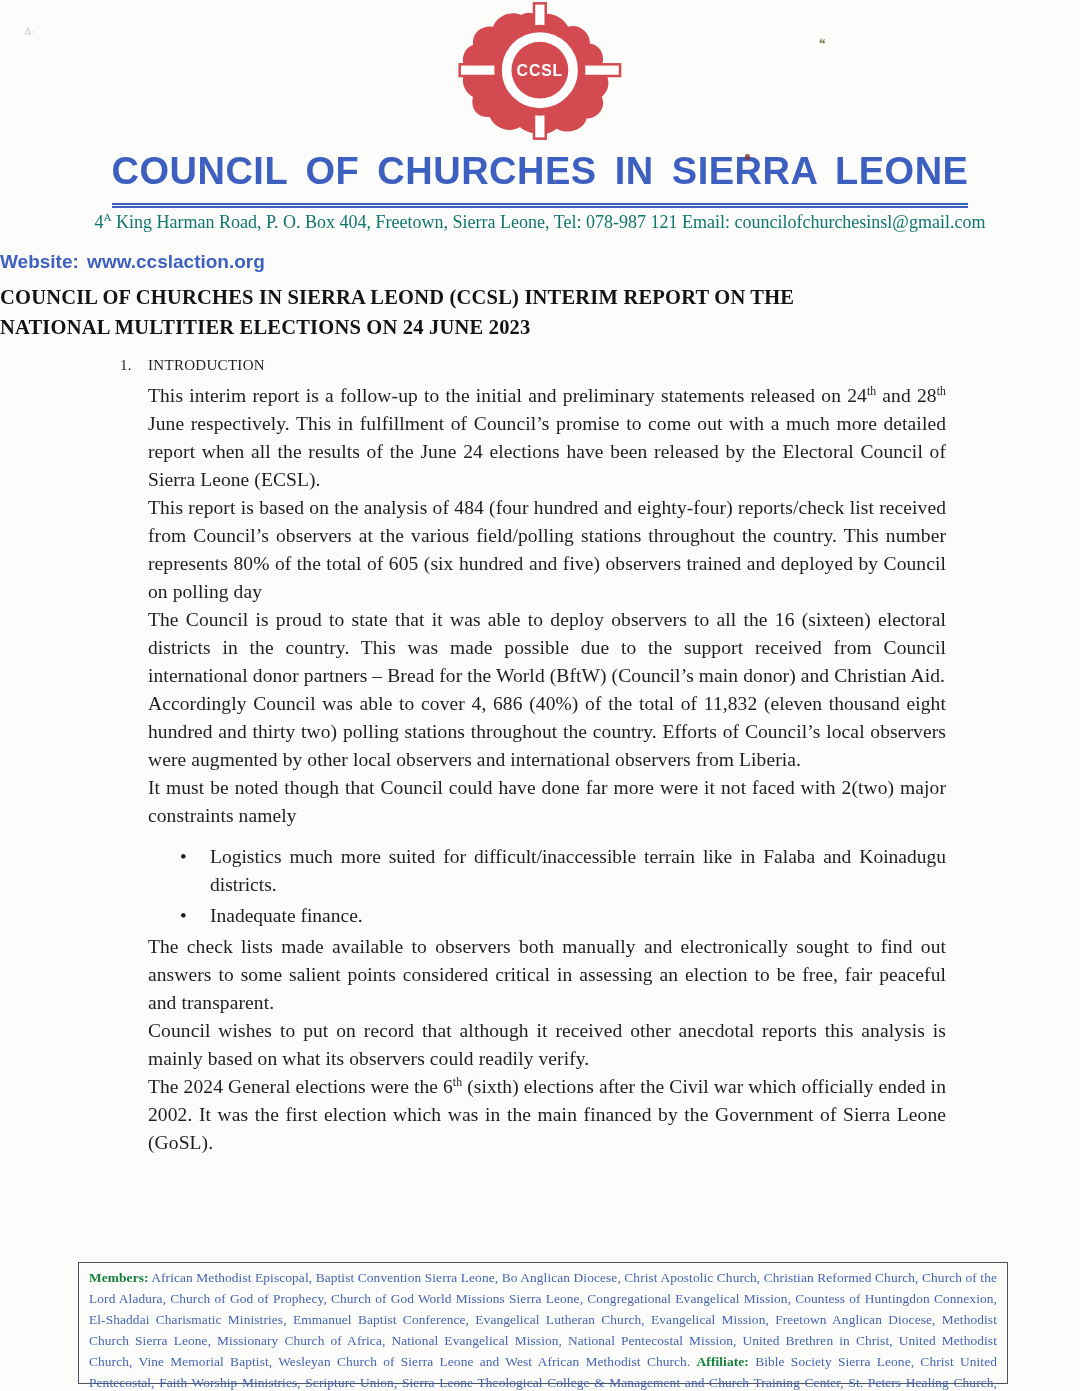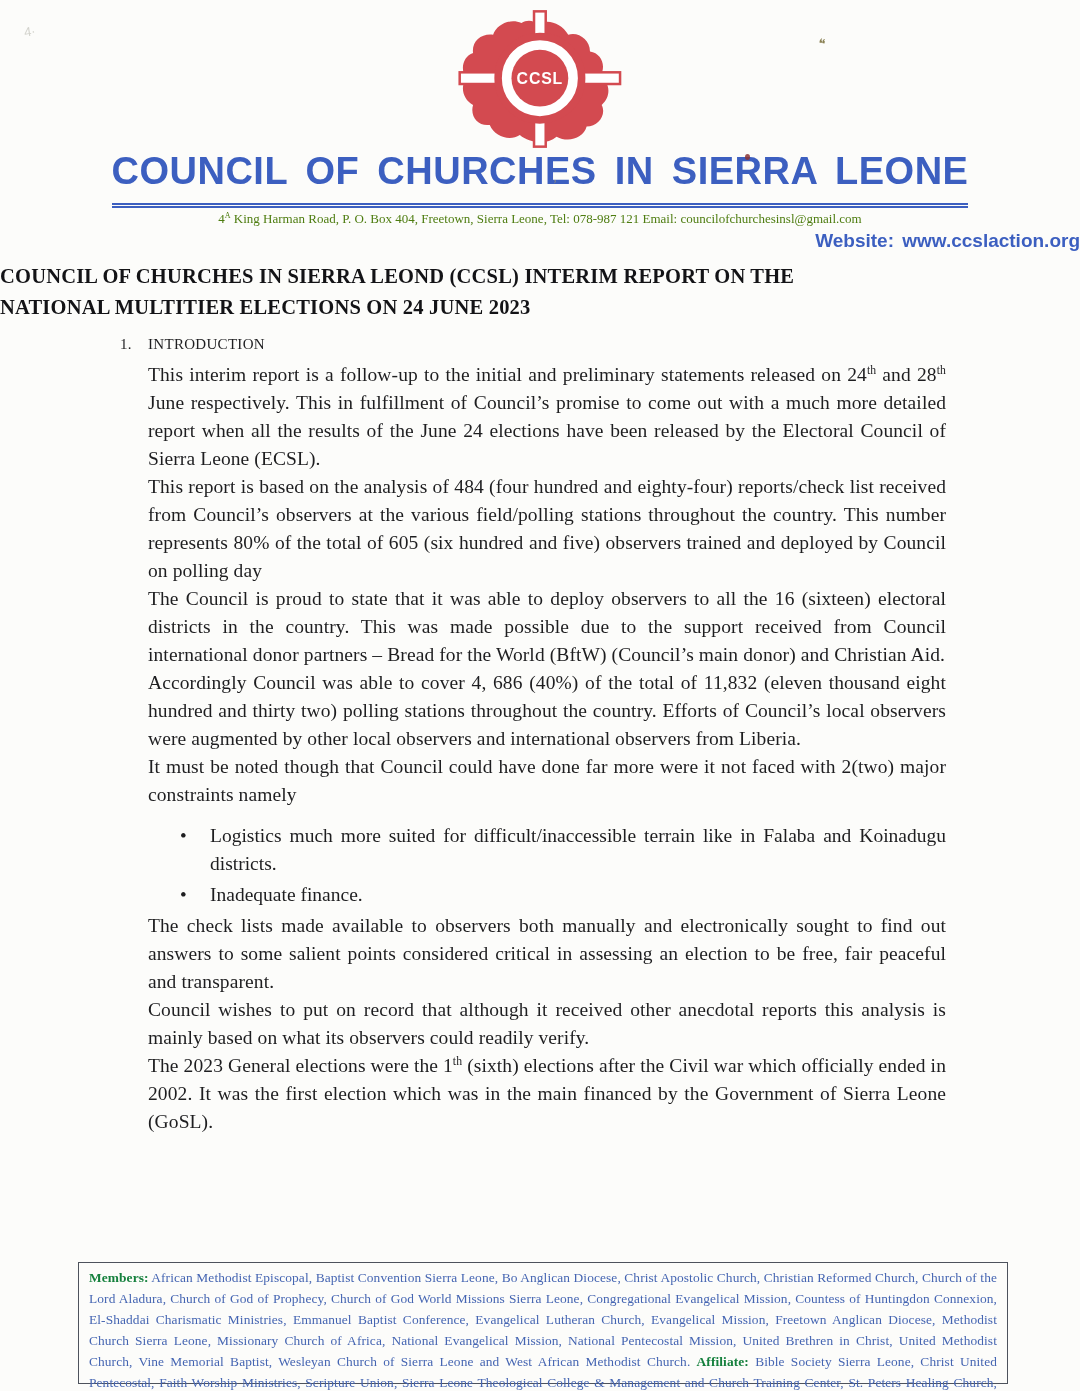--- a/index.html
+++ b/index.html
@@ -4,38 +4,38 @@
 <style>
   * { margin:0; padding:0; box-sizing:border-box; }
   html,body { background:#fbfbf9; }
   .page {
     position:relative; width:1080px; height:1391px; margin:0 auto;
     background:#fcfcfa; overflow:hidden;
     font-family:"Liberation Serif", serif; color:#1e1e20;
   }
 
   
-  .logo-wrap { padding-top:8px; text-align:center; height:150px; }
+  .logo-wrap { text-align:center; height:150px; }
   .logo-wrap svg { height:142px; }
 
   
   .org-name {
     text-align:center; margin-top:2px;
     font-family:"Liberation Sans", sans-serif;
     font-size:38px; font-weight:bold; letter-spacing:0.5px; word-spacing:7px;
     color:#3c5fc0; line-height:1.0;
   }
   .org-name .u { display:inline-block; border-bottom:5px double #3c5fc0; padding-bottom:13px; }
   .address-line {
     text-align:center; margin-top:3px;
-    font-size:13px; color:#4d7c0f; line-height:1.2;
+    font-size:18px; color:#0f766e; line-height:1.2;
   }
   .address-line sup { font-size:62%; }
   .website-line {
-    text-align:right; margin-top:3px;
+    text-align:left; margin-top:17px;
     font-family:"Liberation Sans", sans-serif; font-weight:bold;
     font-size:19px; color:#3c5fc0; word-spacing:3px;
   }
 
   
   .report-title {
     margin-top:9px; font-weight:bold;
     font-size:20.5px; line-height:1.5; color:#131316; letter-spacing:0.2px;
   }
 
@@ -122,18 +122,18 @@
       <li>
         <span class="bullet">•</span><span>Logistics much more suited for difficult/inaccessible terrain like in Falaba and Koinadugu districts.</span>
       </li>
       <li>
         <span class="bullet">•</span><span>Inadequate finance.</span>
       </li>
     </ul>
 
     <p><span>The check lists made available to observers both manually and electronically  sought to find out answers to some salient points considered critical in assessing an election to be free, fair peaceful and transparent.</span></p>
     <p><span>Council wishes to put on record that although it received other anecdotal reports this analysis is mainly based on what its observers could readily verify.</span></p>
-    <p><span>The 2023 General elections were the 1</span><sup>th</sup><span> (sixth) elections after the Civil war which officially ended in 2002.  It was the first election which was in the main financed by the Government of Sierra Leone (GoSL).</span></p>
+    <p><span>The 2024 General elections were the 6</span><sup>th</sup><span> (sixth) elections after the Civil war which officially ended in 2002.  It was the first election which was in the main financed by the Government of Sierra Leone (GoSL).</span></p>
   </div>
 
   <div class="footer-box"><b>Members:</b><span> African Methodist Episcopal, Baptist Convention Sierra Leone, Bo Anglican Diocese, Christ Apostolic Church, Christian Reformed Church, Church of the Lord Aladura, Church of God of Prophecy, Church of God World Missions Sierra Leone, Congregational Evangelical Mission, Countess of Huntingdon Connexion, El-Shaddai Charismatic Ministries, Emmanuel Baptist Conference, Evangelical Lutheran Church, Evangelical Mission, Freetown Anglican Diocese, Methodist Church Sierra Leone, Missionary Church of Africa, National Evangelical Mission, National Pentecostal Mission, United Brethren in Christ, United Methodist Church, Vine Memorial Baptist, Wesleyan Church of Sierra Leone and West African Methodist Church. </span><b>Affiliate:</b><span> Bible Society Sierra Leone, Christ United Pentecostal, Faith Worship Ministries, Scripture Union, Sierra Leone Theological College &amp; Management and Church Training Center, St. Peters Healing Church, United Church Women, Young Men Christian Association, Young Women’s Christian Association.</span></div>
 
 </div>
 
 </body></html>

